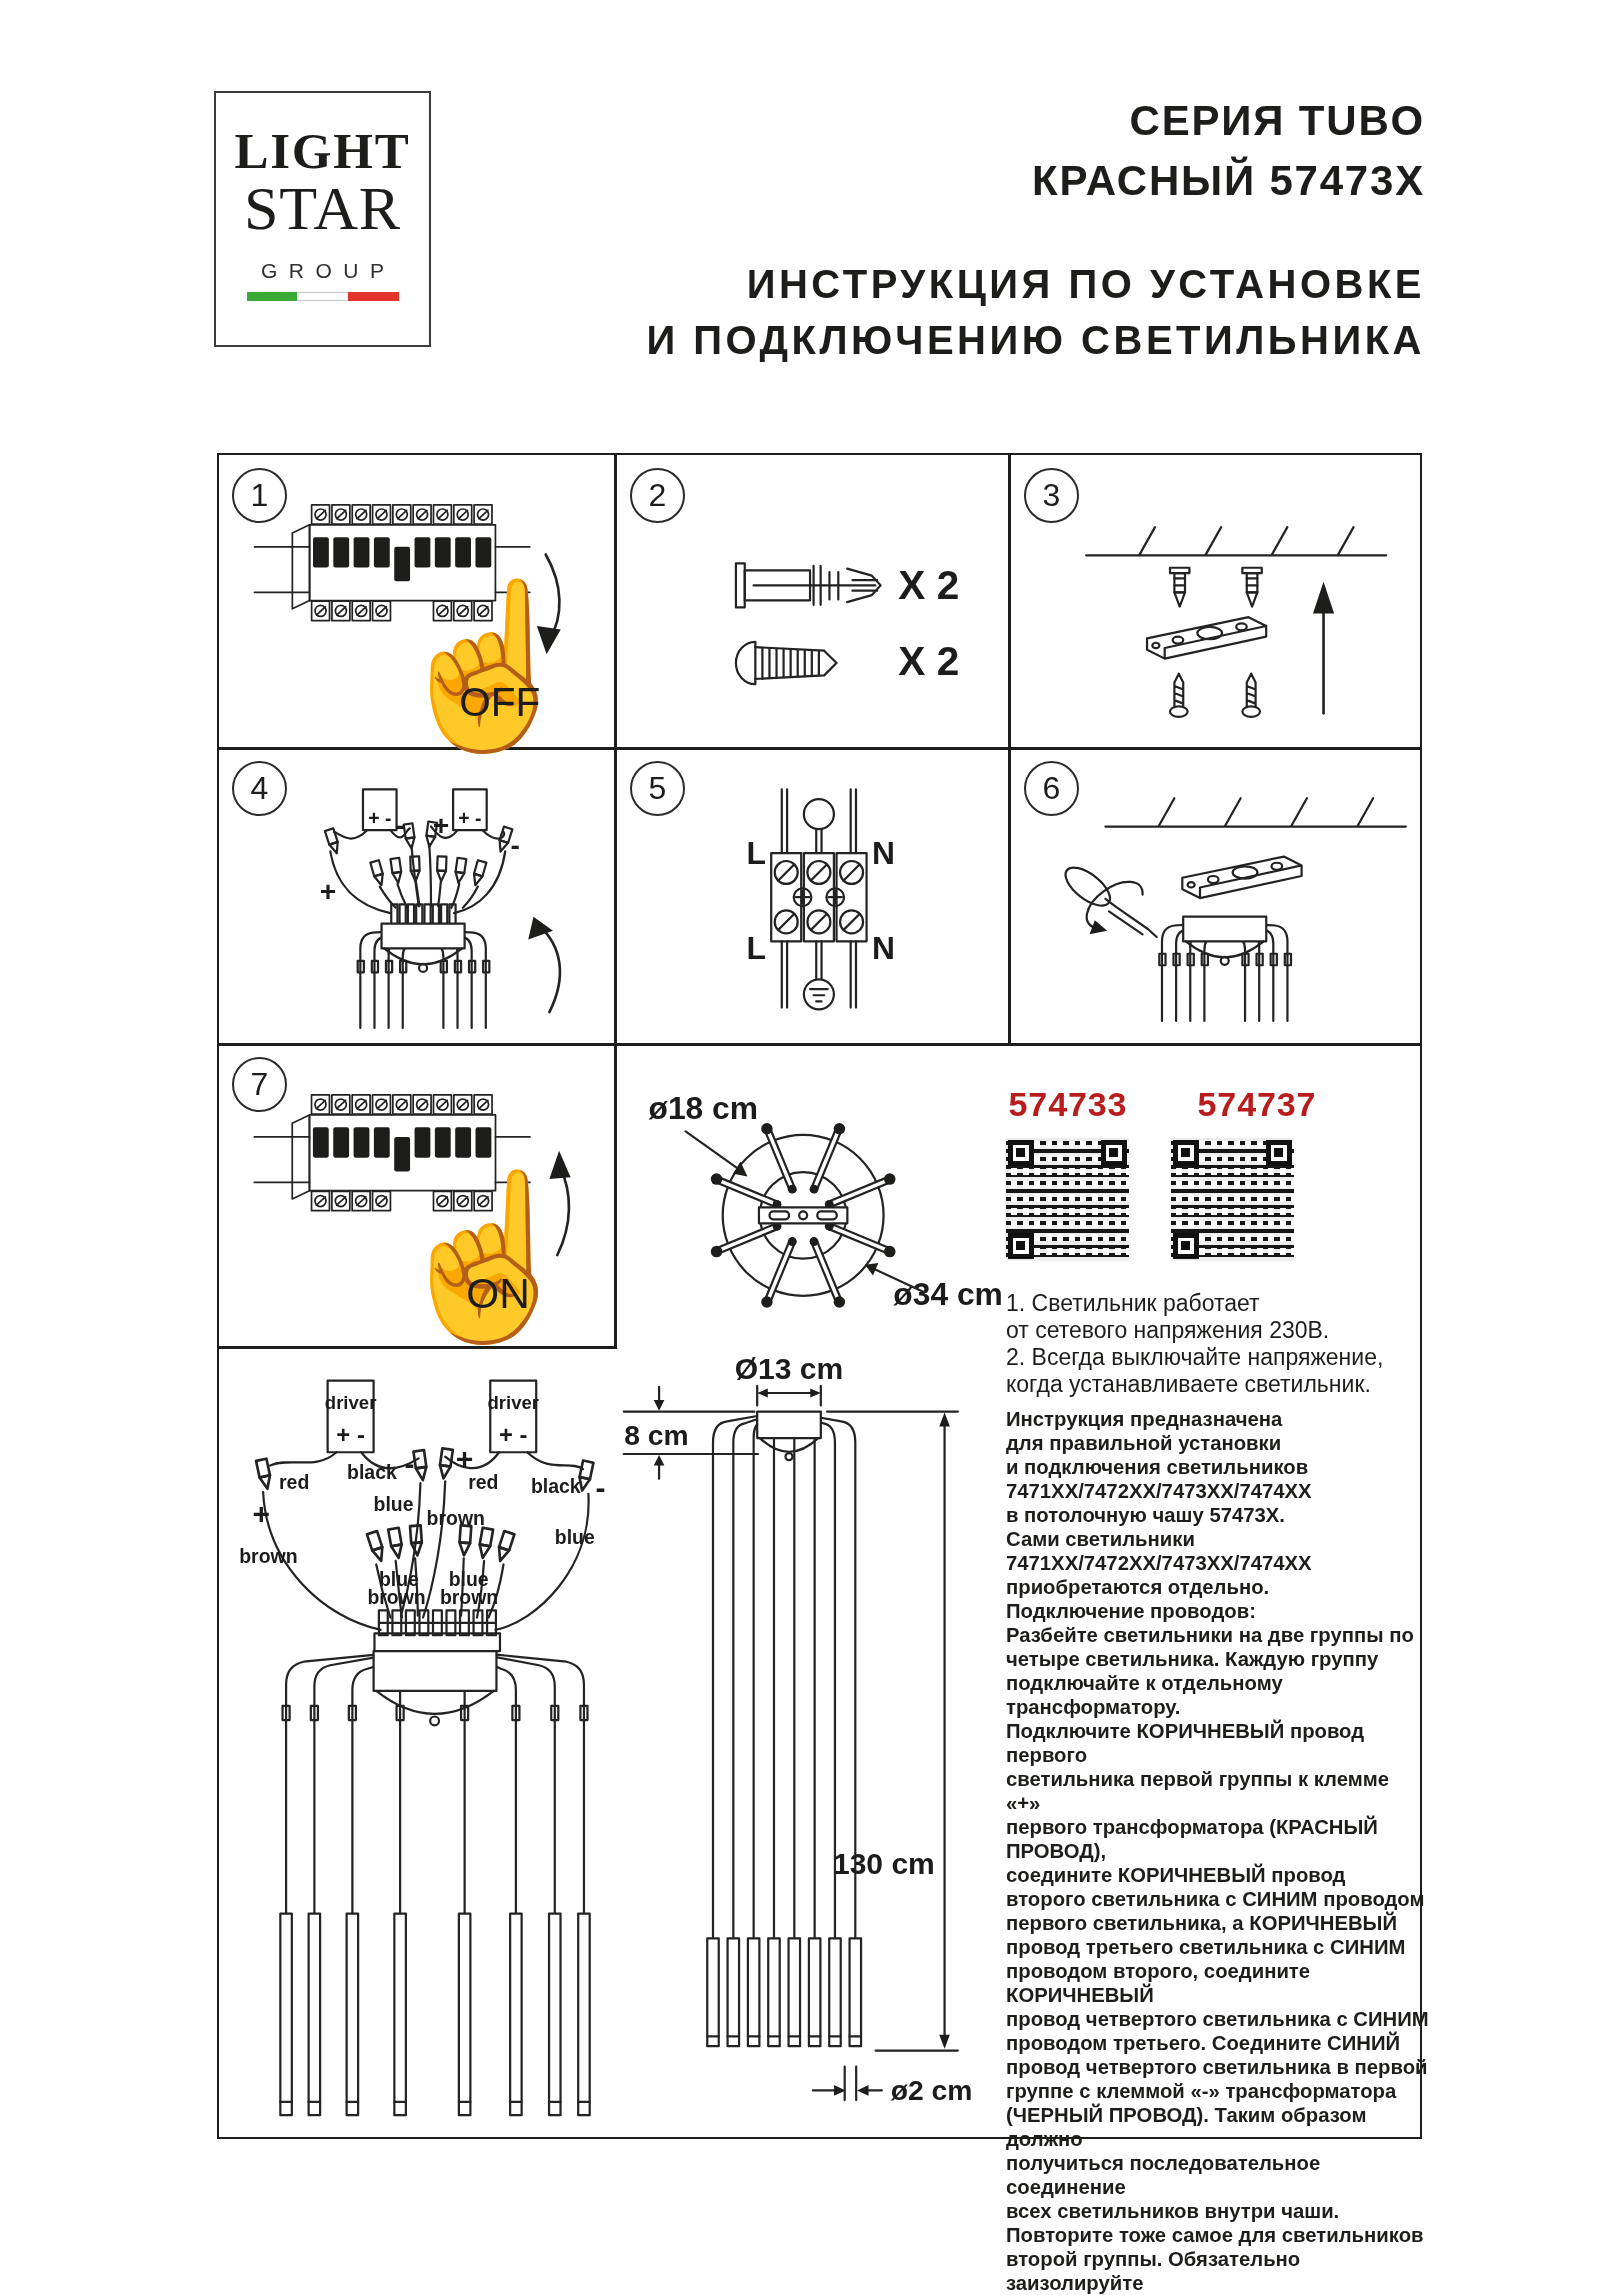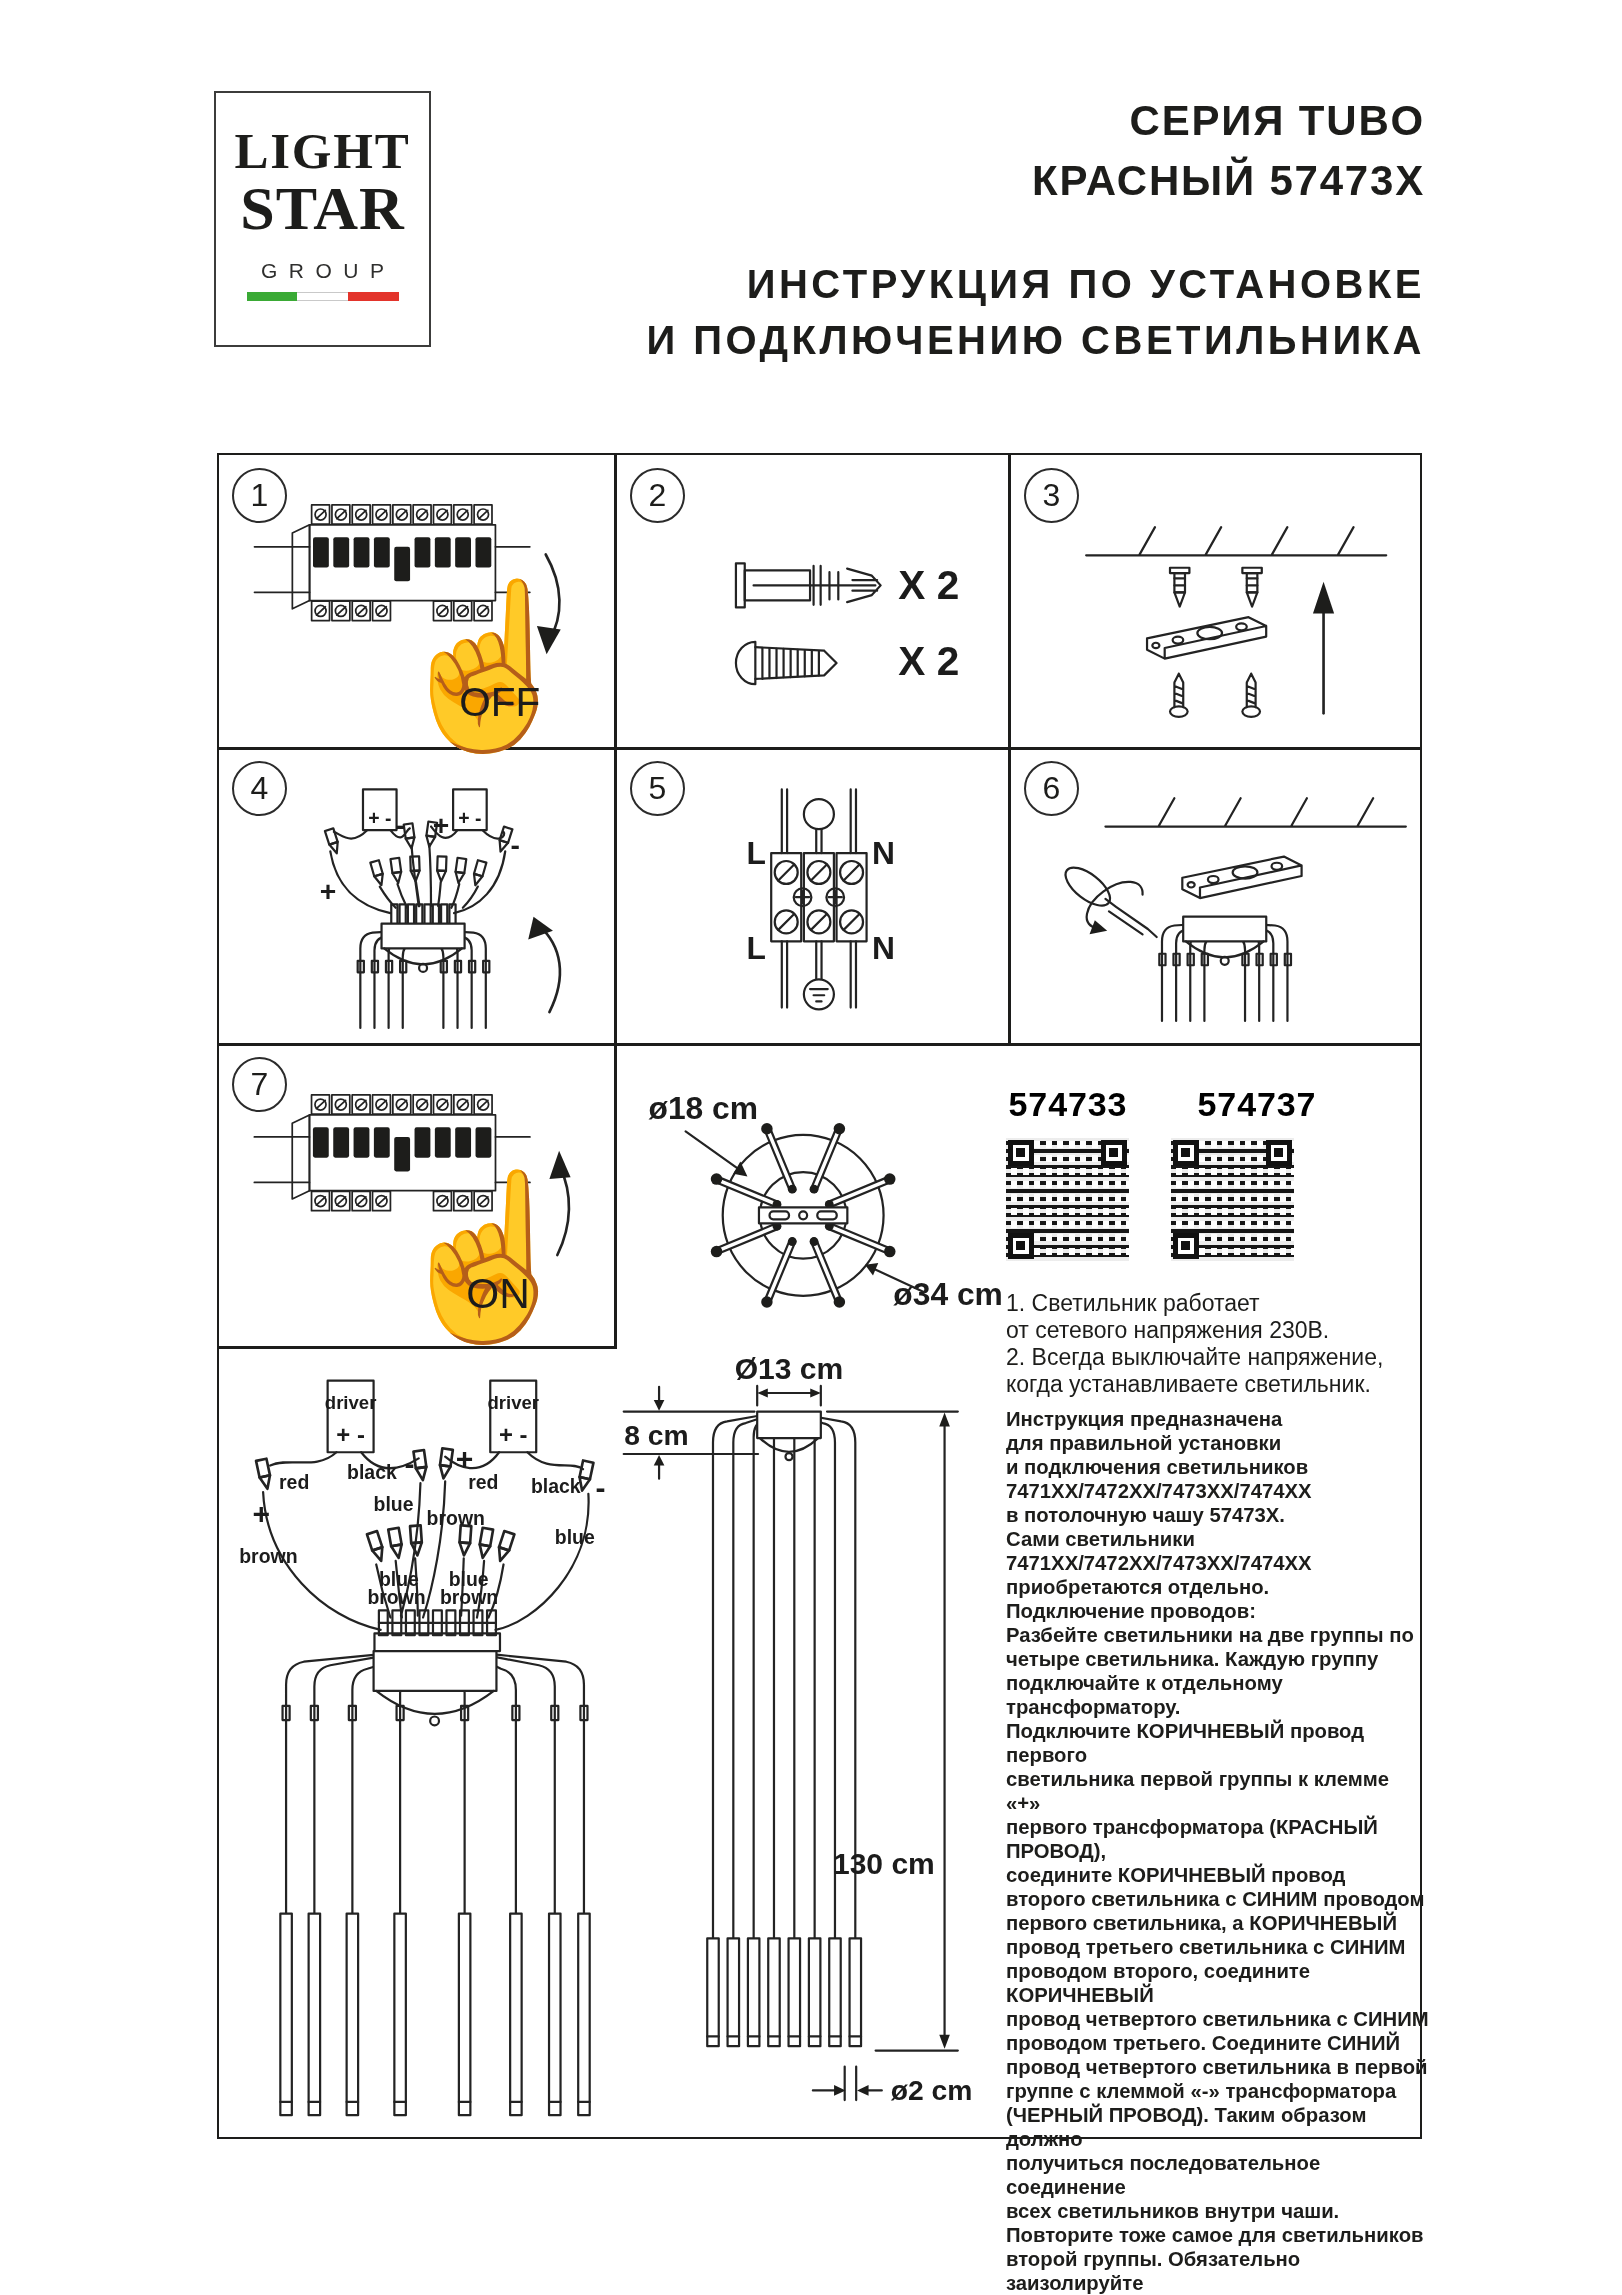--- a/index.html
+++ b/index.html
@@ -2,21 +2,21 @@
 <html style="font-size:14px"><head>
 <meta charset="utf-8">
 <style>
   html,body{margin:0;padding:0;background:#fff;}
   #page{position:relative;width:1623px;height:2295px;background:#fff;overflow:hidden;
         font-family:"Liberation Sans",sans-serif;color:#1d1d1b;}
   .abs{position:absolute;}
   
   #logo-box{left:214px;top:91px;width:217px;height:256px;border:2.7px solid #3c3c3b;box-sizing:border-box;text-align:center;}
   #logo-light{margin-top:32px;font-family:"Liberation Serif",serif;font-weight:700;font-size:51px;line-height:53px;letter-spacing:1.8px;}
-  #logo-star{font-family:"Liberation Serif",serif;font-weight:700;font-size:62px;line-height:60px;letter-spacing:0.9px;}
+  #logo-star{font-family:"Liberation Serif",serif;font-weight:400;font-size:62px;line-height:60px;letter-spacing:0.9px;}
   #logo-group{margin-top:21px;font-size:21px;letter-spacing:11.5px;text-indent:11.5px;color:#2f2f2e;}
   #logo-flag{margin:8.8px auto 0;width:152px;height:9.7px;display:flex;}
   #logo-flag .g{flex:1;background:#3aaa35;}
   #logo-flag .w{flex:1;background:#fff;box-shadow:inset 0 0.9px 0 #c9c9c9, inset 0 -0.9px 0 #c9c9c9;}
   #logo-flag .r{flex:1;background:#e3342b;}
   
   .hdr{right:198px;text-align:right;font-weight:700;white-space:nowrap;}
   #hdr-series{top:97px;font-size:42px;letter-spacing:1.8px;}
   #hdr-articles{top:157px;font-size:42px;letter-spacing:1.8px;}
   #hdr-title1{top:262px;font-size:40px;letter-spacing:3.5px;}
@@ -36,21 +36,21 @@
   .fl{fill:#1d1d1b;stroke:none;}
   .wf{fill:#ffffff;}
   
   .qr{width:123px;height:123px;background:
       repeating-linear-gradient(0deg,rgba(255,255,255,.92) 0 3.5px,rgba(255,255,255,0) 3.5px 8px),
       repeating-linear-gradient(90deg,#161616 0 5.3px,rgba(0,0,0,0) 5.3px 11.5px),
       repeating-linear-gradient(0deg,#161616 0 6.2px,#fff 6.2px 13.3px);}
   .qr i{position:absolute;width:26.5px;height:26.5px;border:5.3px solid #111;background:#fff;box-sizing:border-box;}
   .qr i::before{content:"";position:absolute;left:3.5px;top:3.5px;width:8.8px;height:8.8px;background:#111;}
   .qr .tl{left:1.8px;top:1.8px;}.qr .tr{right:1.8px;top:1.8px;}.qr .bl{left:1.8px;bottom:1.8px;}
-  .code{width:124px;text-align:center;font-size:34px;font-weight:700;color:#000000;letter-spacing:0.9px;}
+  .code{width:124px;text-align:center;font-size:34px;font-weight:700;color:#b91c1c;letter-spacing:0.9px;}
   
   #notes{left:1006px;top:1290px;width:423px;font-size:23px;line-height:27px;white-space:pre-line;}
   #guide{left:1006px;top:1407px;width:423px;font-size:20.3px;line-height:24px;font-weight:700;white-space:pre-line;}
   #footer{left:0;top:2201px;width:1623px;text-align:center;font-size:39px;font-weight:700;}
 </style>
 </head>
 <body>
 
 <div id="page">
 

